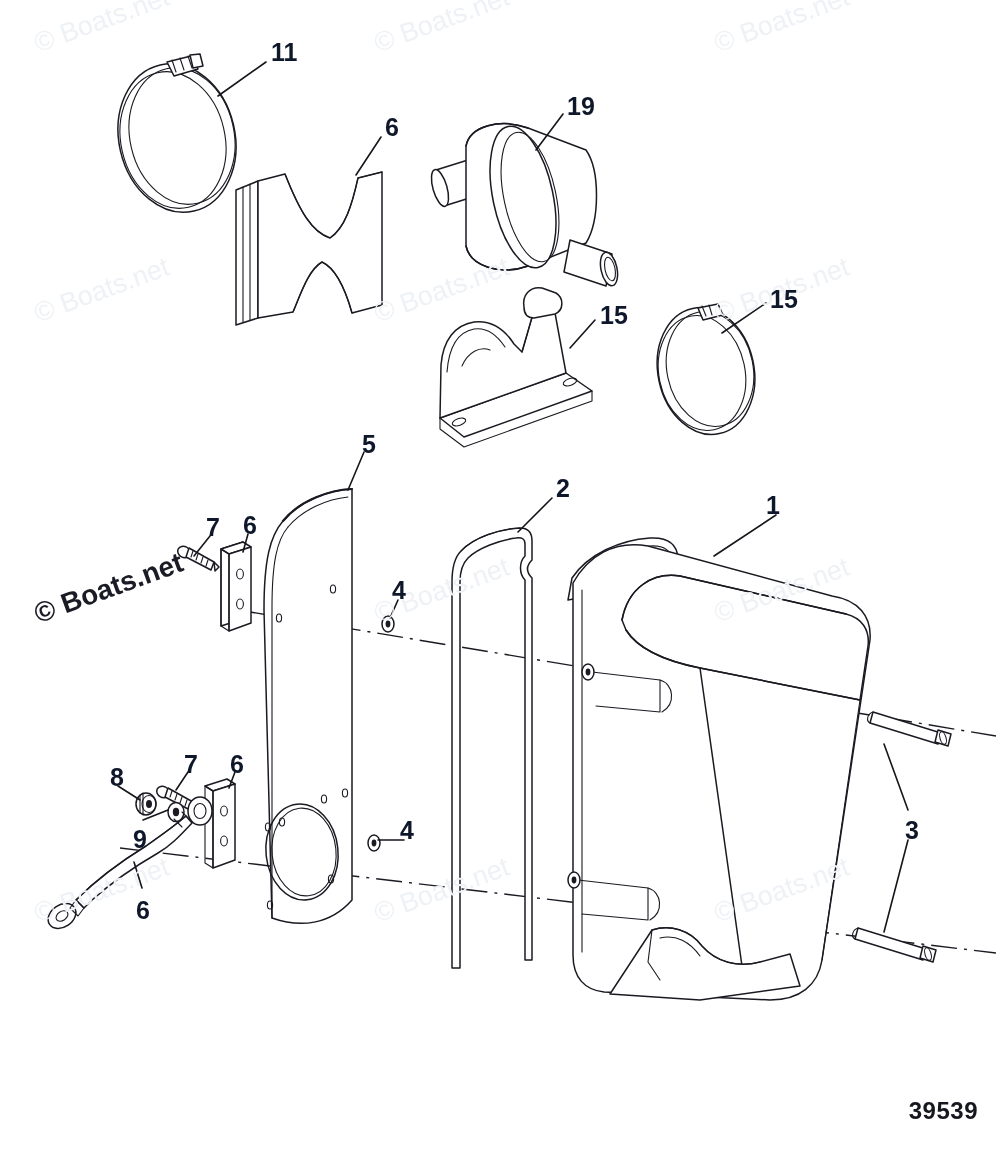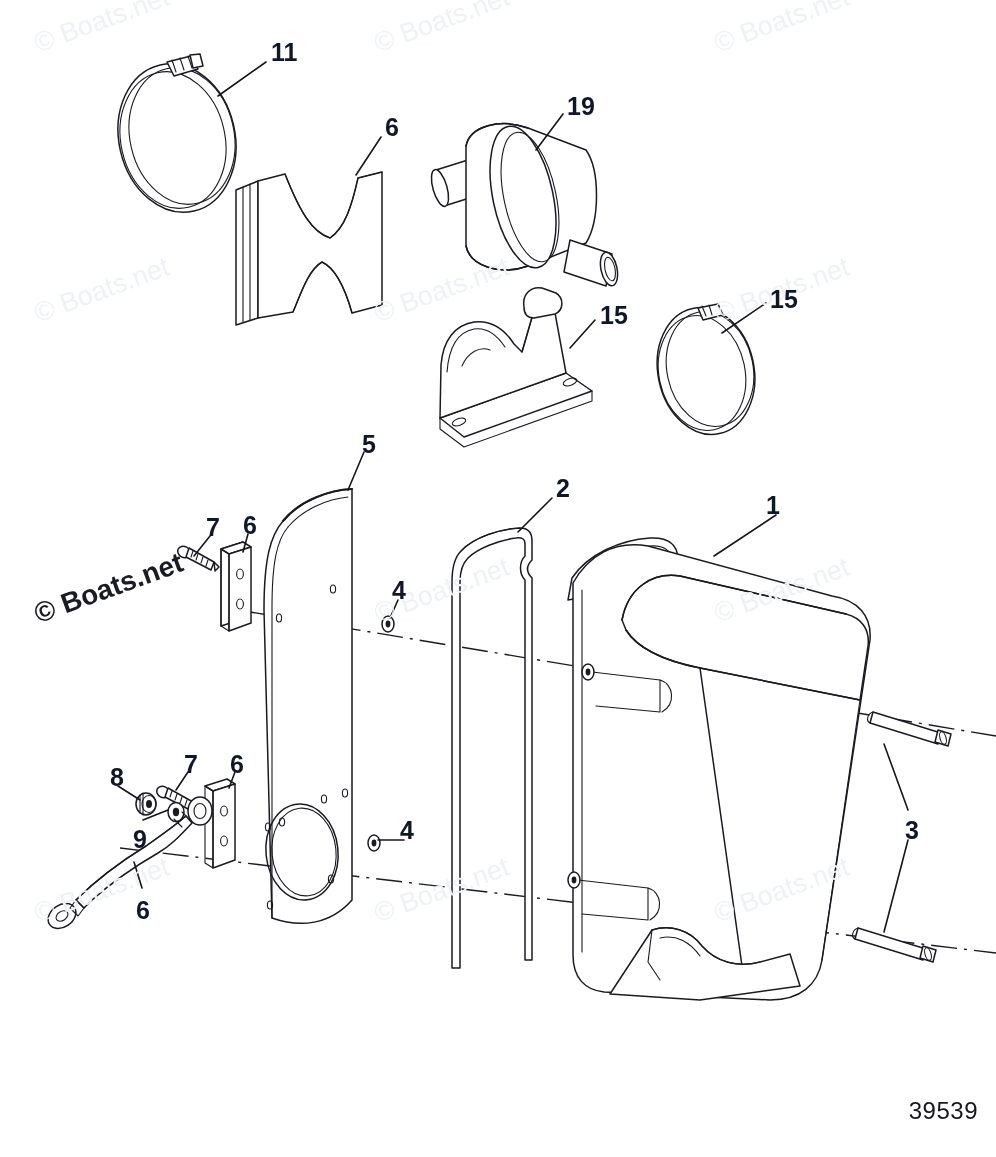--- a/index.html
+++ b/index.html
@@ -4,21 +4,21 @@
 <style>
   html,body{margin:0;padding:0;background:#ffffff;}
   body{font-family:"Liberation Sans",sans-serif;}
   #stage{position:relative;width:996px;height:1157px;background:#ffffff;overflow:hidden;}
   #artwork{position:absolute;left:0;top:0;width:996px;height:1157px;}
   .wm-layer{position:absolute;left:0;top:0;width:996px;height:1157px;pointer-events:none;}
   .wm{position:absolute;font-family:"Liberation Sans",sans-serif;font-size:27px;font-weight:400;
       color:#eef1f5;white-space:nowrap;transform-origin:0 0;}
   .wm.dark{color:#1b1b25;font-weight:700;font-size:28px;}
   #idnum{position:absolute;right:18px;bottom:32px;font-family:"Liberation Sans",sans-serif;
-         font-size:24px;font-weight:400;color:#17171f;letter-spacing:.5px;}
+         font-size:24px;font-weight:700;color:#17171f;letter-spacing:.5px;}
   .cal{position:absolute;font-family:"Liberation Sans",sans-serif;font-weight:700;
        font-size:25px;color:#0f172a;line-height:1;}
 </style>
 </head>
 <body>
 
 <div id="stage">
 
   <svg id="artwork" viewBox="0 0 996 1157">
     <defs>

